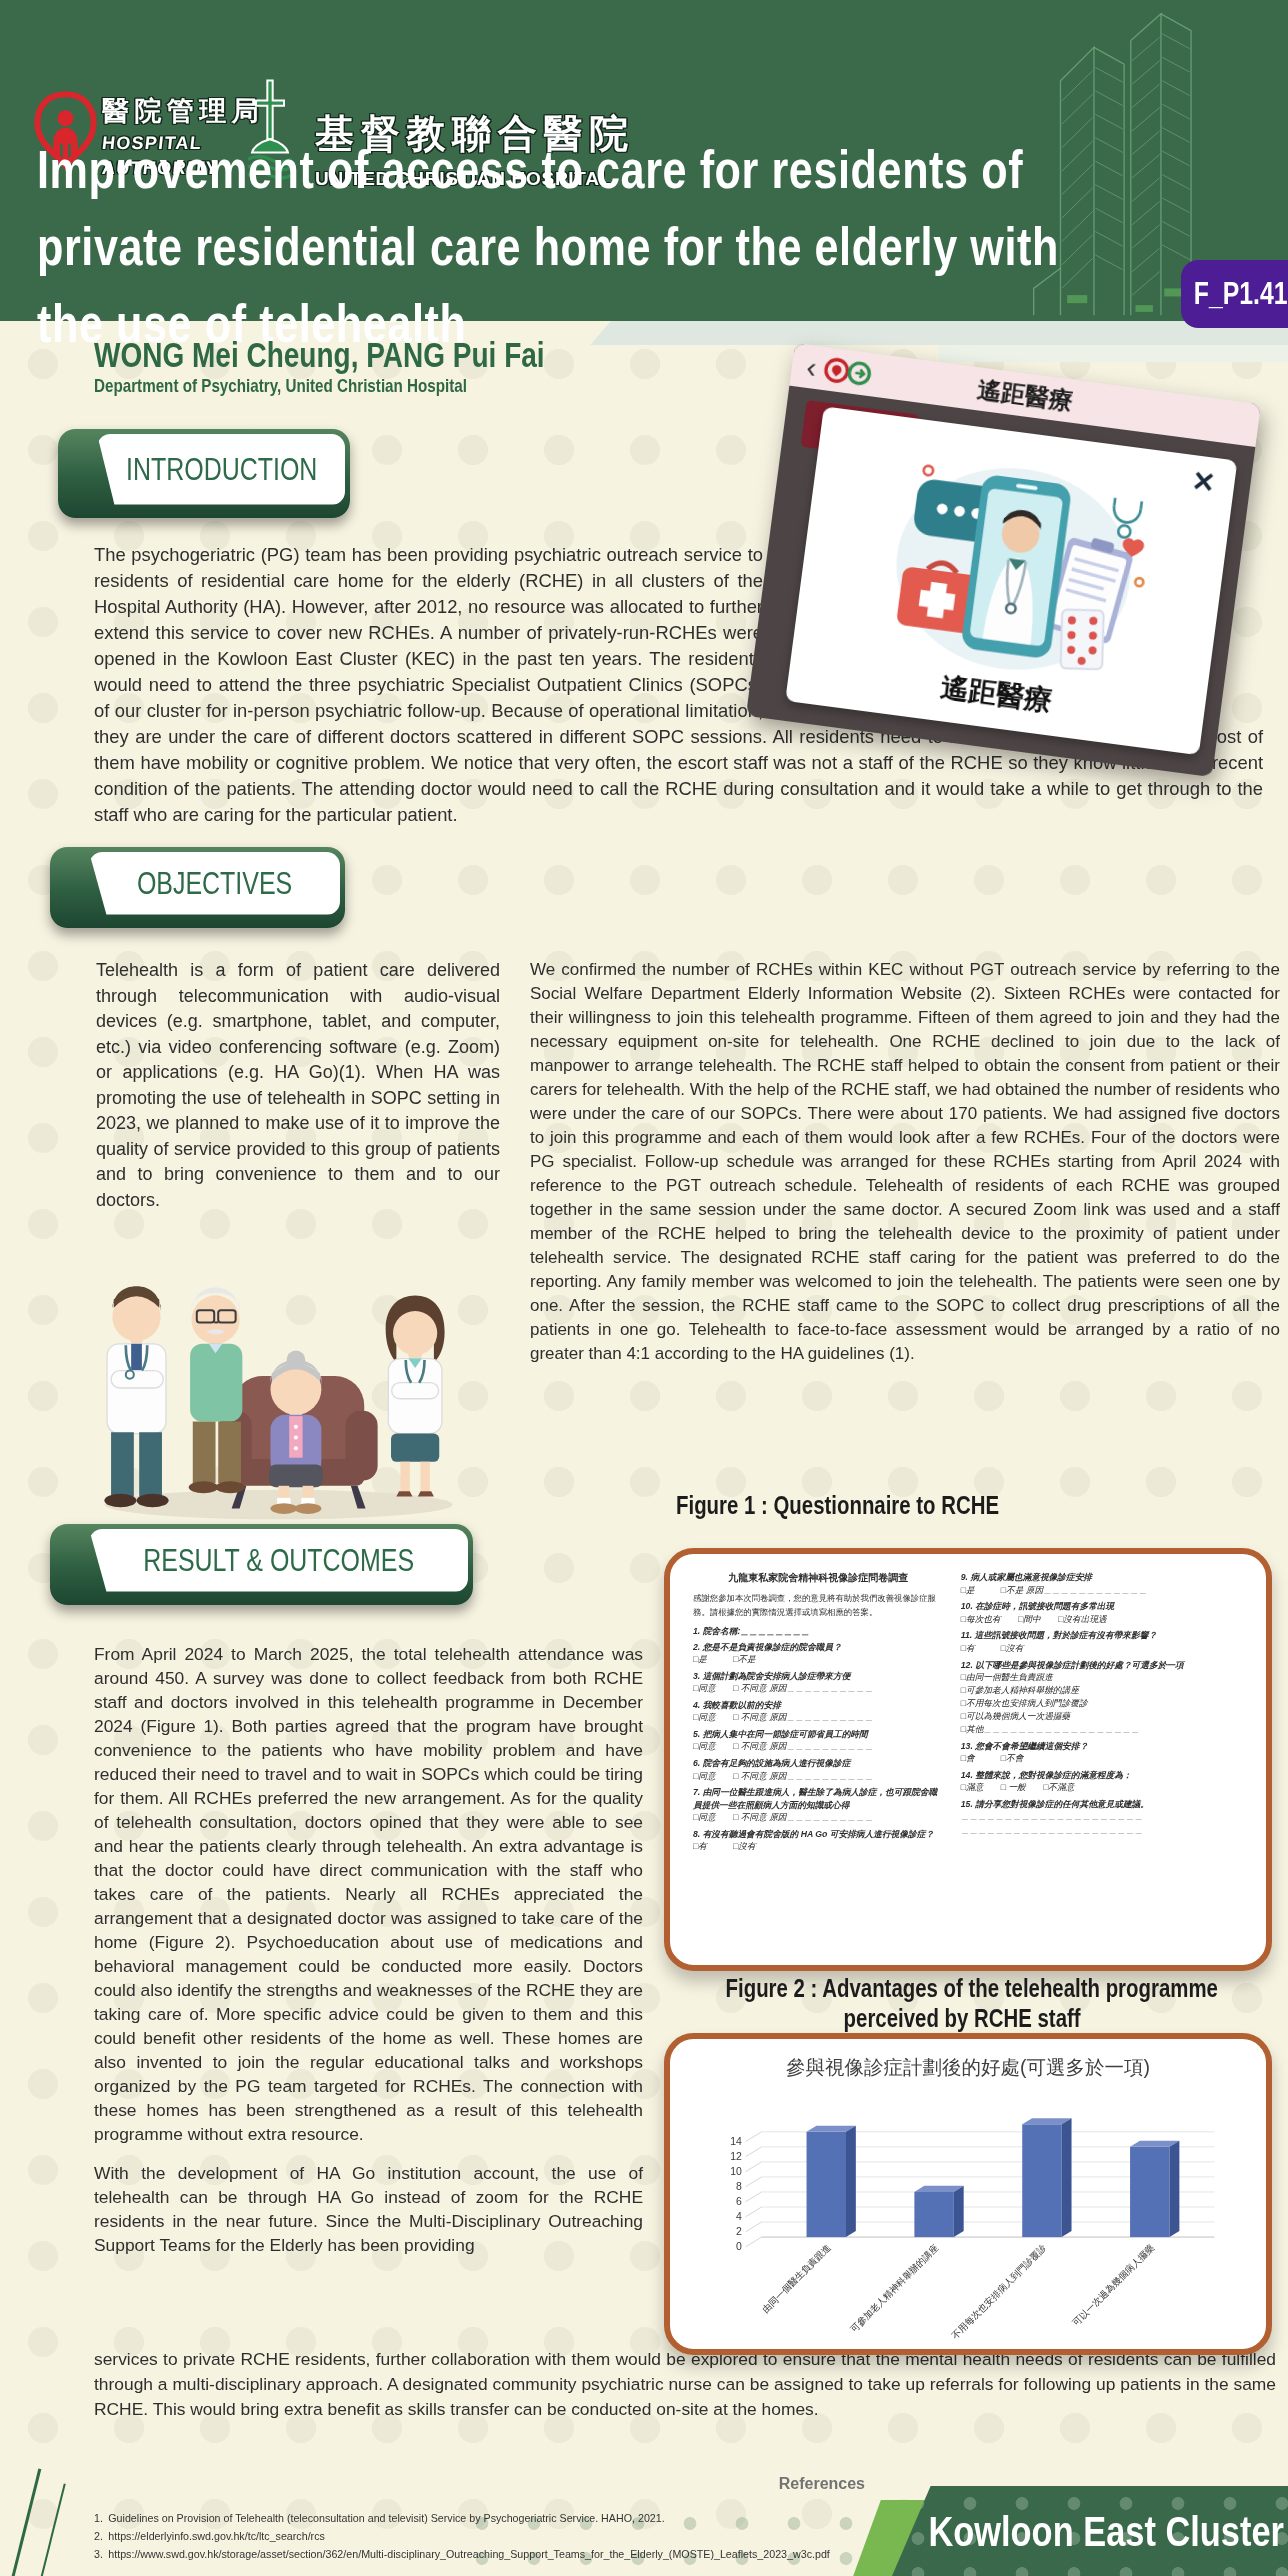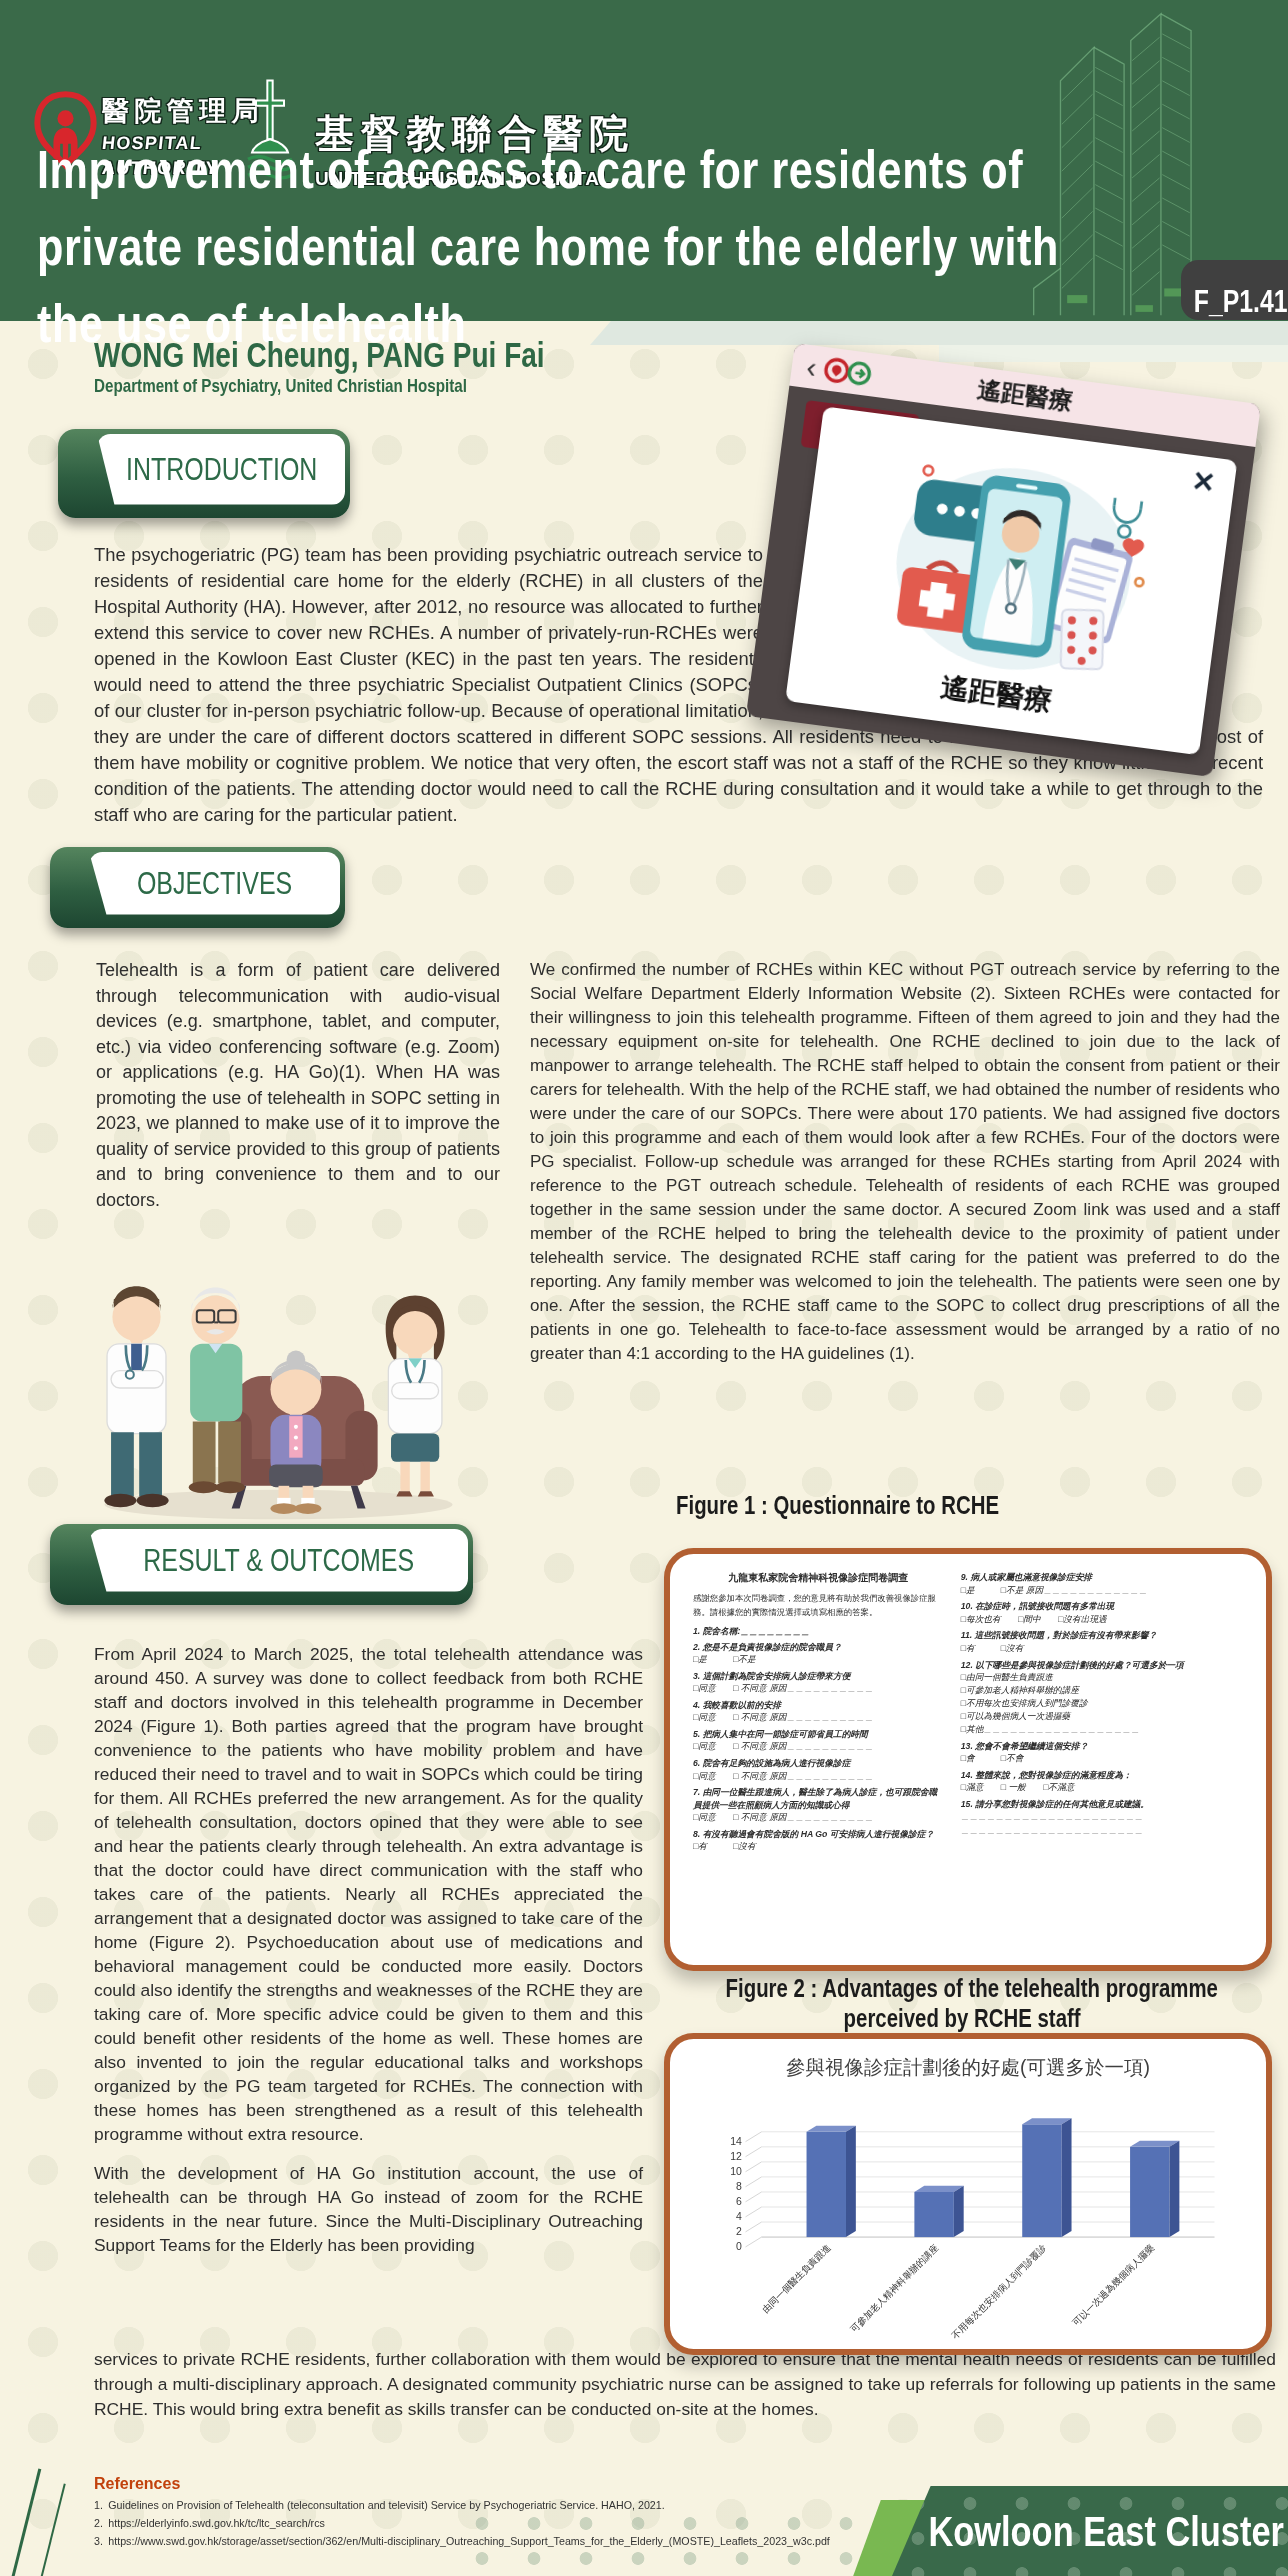--- a/index.html
+++ b/index.html
@@ -2,22 +2,22 @@
 <html style="font-size:10.7px"><head>
 <meta charset="utf-8">
 <style>
   html,body{margin:0;padding:0;background:#888;}
   #poster{position:relative;width:1288px;height:2576px;background:#f7f3e1;overflow:hidden;
           font-family:"Liberation Sans",sans-serif;color:#2e2e2e;}
   .cond{display:inline-block;transform:scaleX(.8);transform-origin:left center;white-space:nowrap;font-weight:700;}
   .cond.center{transform-origin:center center;}
   
   #header{position:absolute;left:0;top:0;width:1288px;height:321px;background:#3a6a49;z-index:2;}
-  #badge{position:absolute;right:0;top:260px;width:107px;height:60px;background:#404040;border-radius:17.4px 0 0 17.4px;
-         display:flex;align-items:flex-end;z-index:3;}
+  #badge{position:absolute;right:0;top:260px;width:107px;height:68px;background:#4c1d95;border-radius:17.4px 0 0 17.4px;
+         display:flex;align-items:center;z-index:3;}
   #badge span{color:#fff;font-size:31px;padding-left:16px;}
   .outlined{color:#fff;text-shadow:-1.3px 0 0 #14291c,1.3px 0 0 #14291c,0 -1.3px 0 #14291c,0 1.3px 0 #14291c,-1.3px -1.3px 0 #14291c,1.3px 1.3px 0 #14291c,-1.3px 1.3px 0 #14291c,1.3px -1.3px 0 #14291c;}
   #ha-logo{position:absolute;left:32px;top:86px;}
   #ha-text{position:absolute;left:102px;top:93px;}
   #ha-text .cn{font-size:27px;font-weight:700;letter-spacing:5.4px;}
   #ha-text .en{font-size:18px;font-weight:700;letter-spacing:1.3px;transform:skewX(-6deg);margin-top:4px;}
   #uch-logo{position:absolute;left:240px;top:75px;}
   #uch-text{position:absolute;left:315px;top:107px;}
   #uch-text .cn{font-size:39px;font-weight:700;letter-spacing:6.7px;}
   #uch-text .en{font-size:19px;font-weight:700;letter-spacing:0.7px;margin-top:6.7px;}
@@ -76,21 +76,21 @@
   #q-title{text-align:center;font-weight:700;font-size:10px;margin-bottom:5.4px;}
   #q-intro{font-size:8.4px;line-height:1.7;margin-bottom:5.4px;}
   .q-item{margin-bottom:3.4px;font-style:italic;}
   .q-q{font-weight:700;font-size:8.7px;line-height:1.45;}
   .q-o{font-size:8.7px;line-height:1.5;color:#222;}
   #chart-card{left:664px;top:2033px;width:596px;height:310px;}
   #chart-title{text-align:center;font-size:19.5px;color:#3f3f3f;margin-top:14.8px;}
   #chart-svg{display:block;margin:2.7px auto 0 auto;width:530px;}
   
   #refs{position:absolute;left:94px;top:2475px;width:771px;z-index:2;}
-  #refs .h{font-weight:700;font-size:16px;color:#c2410c;margin-bottom:6px;}
+  #refs .h{font-weight:700;font-size:16px;color:#737373;margin-bottom:19px;text-align:right;}
   .ref-item{font-size:10.7px;color:#333;margin-bottom:6px;}
   
   #foot-dots{position:absolute;left:456px;top:2506px;width:832px;height:70px;z-index:1;
     background-image:radial-gradient(circle,rgba(130,160,135,.38) 6px,transparent 6.7px);
     background-size:52px 35px;}
   #foot-stripe{position:absolute;left:867px;top:2500px;width:62px;height:76px;background:#79b851;
     transform:skewX(-20deg);z-index:2;}
   #foot-band{position:absolute;left:892px;top:2486px;width:429px;height:90px;background:#39694a;
     clip-path:polygon(9% 0,100% 0,100% 100%,0 100%);z-index:3;display:flex;align-items:center;justify-content:center;}
   #foot-band .in-dots{position:absolute;inset:0;background-image:radial-gradient(circle,rgba(210,225,210,.28) 6px,transparent 6.7px);background-size:52px 35px;}

